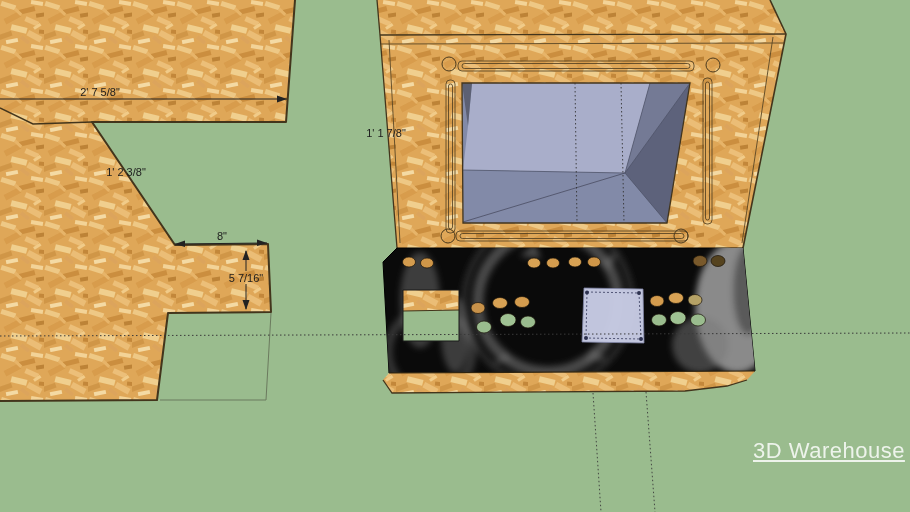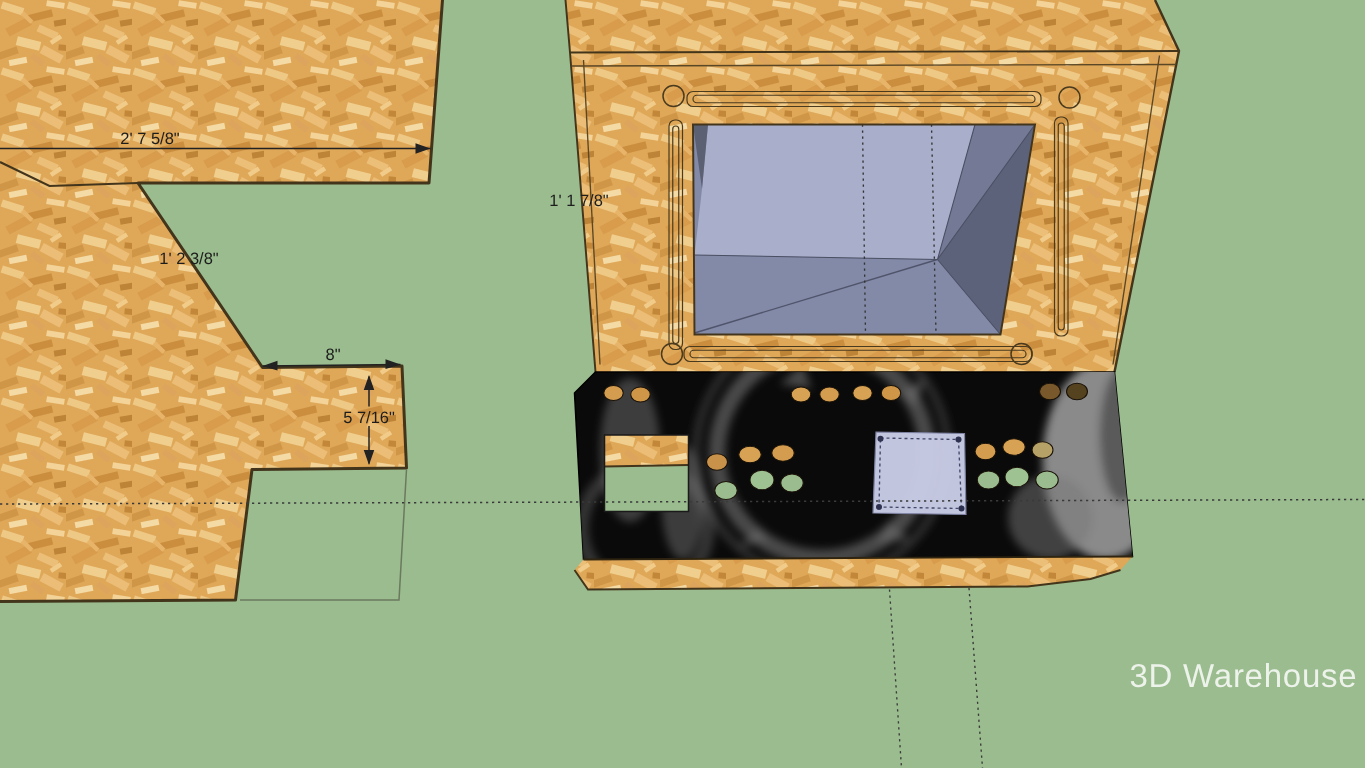--- a/index.html
+++ b/index.html
@@ -5,21 +5,21 @@
   html,body{margin:0;padding:0;background:#666;}
   .canvas{
     position:relative;width:910px;height:512px;overflow:hidden;
     font-family:"Liberation Sans",sans-serif;
   }
   svg text{font-family:"Liberation Sans","DejaVu Sans",sans-serif;fill:#1d1d1d;}
   .watermark{
     position:absolute;left:753px;top:438px;width:156px;
     font-size:22px;color:rgba(255,255,255,0.82);
     font-family:"Liberation Sans",sans-serif;letter-spacing:0.5px;
-    pointer-events:none;white-space:nowrap;
+    pointer-events:none;white-space:nowrap;text-decoration:underline;
   }
 </style>
 </head>
 <body>
 
 <div class="canvas">
 <svg width="910" height="512" viewBox="0 0 910 512">
   <defs>
     <pattern id="osb" width="44" height="44" patternUnits="userSpaceOnUse">
       <rect width="44" height="44" fill="#dfa758"></rect>

